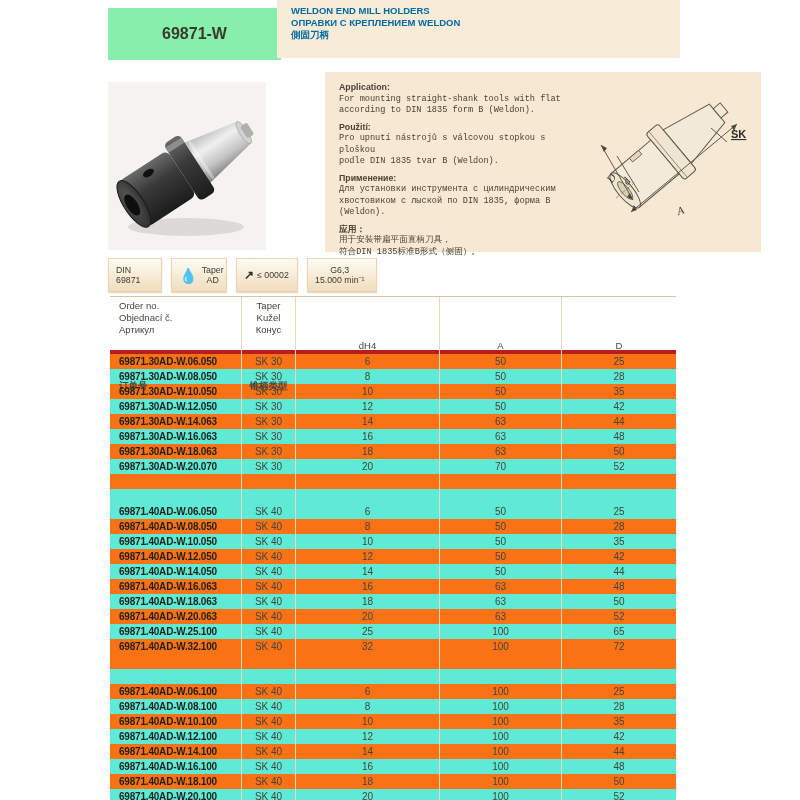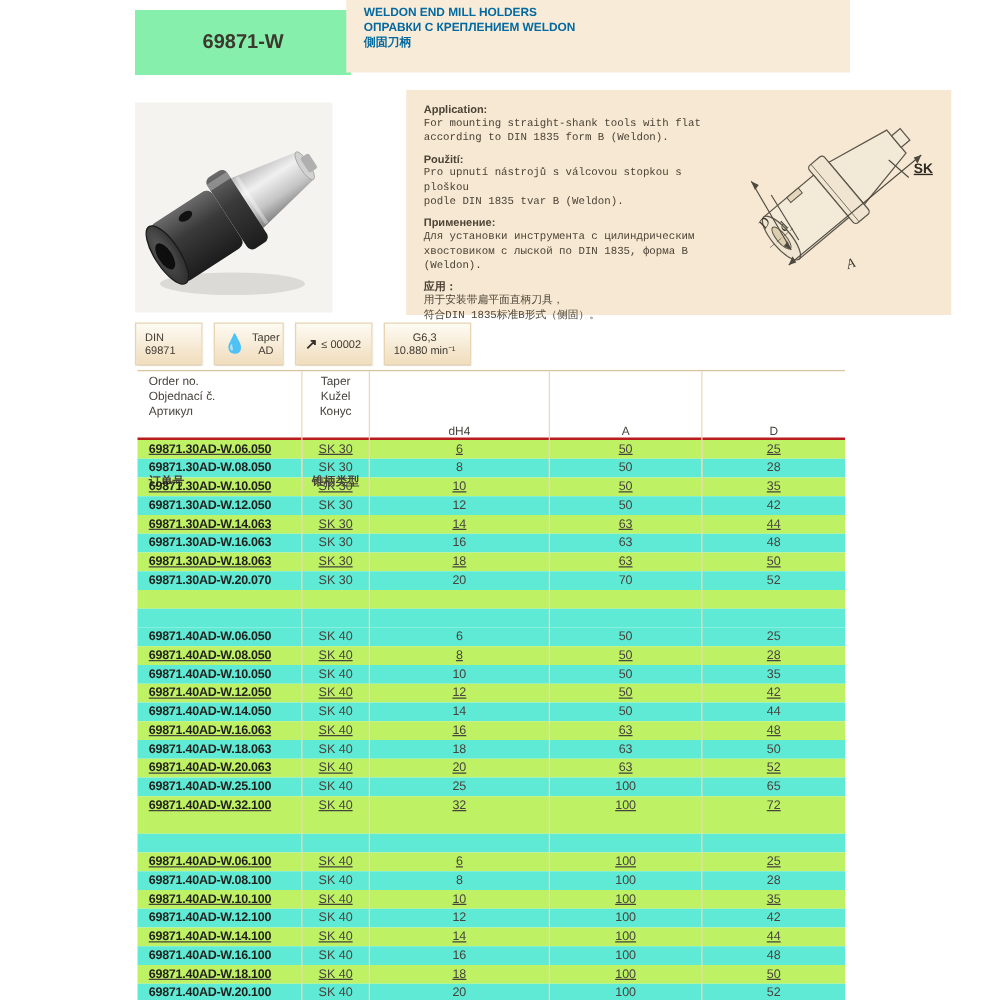--- a/index.html
+++ b/index.html
@@ -27,33 +27,33 @@
     border:1px solid #E8D4B0;box-shadow:0 1px 1px rgba(180,150,100,.35);
     display:flex;align-items:center;justify-content:flex-start;color:#3f3a31;font-size:8.8px;
     padding:0 7px;box-sizing:border-box;}
   .badge .two{text-align:center;line-height:10px;}
   .badge .drop{font-size:15px;color:#1B9AD6;margin-right:4px;line-height:1;}
   .badge .arrow{font-size:12px;font-weight:bold;margin-right:3px;color:#35302a;}
 
   
   .tbl{position:absolute;left:110px;top:296px;width:566px;border-top:1px solid #D9C49E;color:#47433d;}
   .t-row{display:grid;grid-template-columns:132px 54px 144px 122px 114px;}
-  .t-head{height:53px;border-bottom:2px solid #b91c1c;}
+  .t-head{height:53px;border-bottom:4px solid #b91c1c;}
   .t-head .cell{padding-top:3px;}
   .cell{box-sizing:border-box;border-right:1px solid #EBD8B6;font-size:9.5px;line-height:12px;}
   .cell:first-child{border-left:none;}
   .cell:last-child{border-right:none;}
   .cell.left{text-align:left;padding-left:9px;}
   .cell.center{text-align:center;}
   .t-head .cell.vcent{display:flex;align-items:center;justify-content:center;}
   .cjk{font-weight:bold;margin-top:44px;}
   .data-row{height:15px;}
   .data-row .cell{font-size:10px;line-height:15px;height:15px;}
   .data-row .order{font-weight:bold;color:#211f1c;letter-spacing:-0.2px;}
-  .shade-beige{background:#bef264;text-decoration:underline;}
+  .shade-beige{background:#f97316;}
   .shade-white{background:#5eead4;}
   .sep-row{height:15px;}
 </style>
 </head>
 <body>
 
 <div id="page">
 
   <div class="yellow-box">
     <span>69871-W</span>
@@ -169,21 +169,21 @@
         <div>AD</div>
       </div>
     </div>
     <div class="badge" style="width:62px">
       <span class="arrow">↗</span>
       <span>≤ 00002</span>
     </div>
     <div class="badge" style="width:70px">
       <div class="two">
         <div>G6,3</div>
-        <div>10.880 min⁻¹</div>
+        <div>15.000 min⁻¹</div>
       </div>
     </div>
   </div>
 
   <div class="tbl">
     <div class="t-row t-head">
       <div class="cell left">
         <div>Order no.</div>
         <div>Objednací č.</div>
         <div>Артикул</div>

